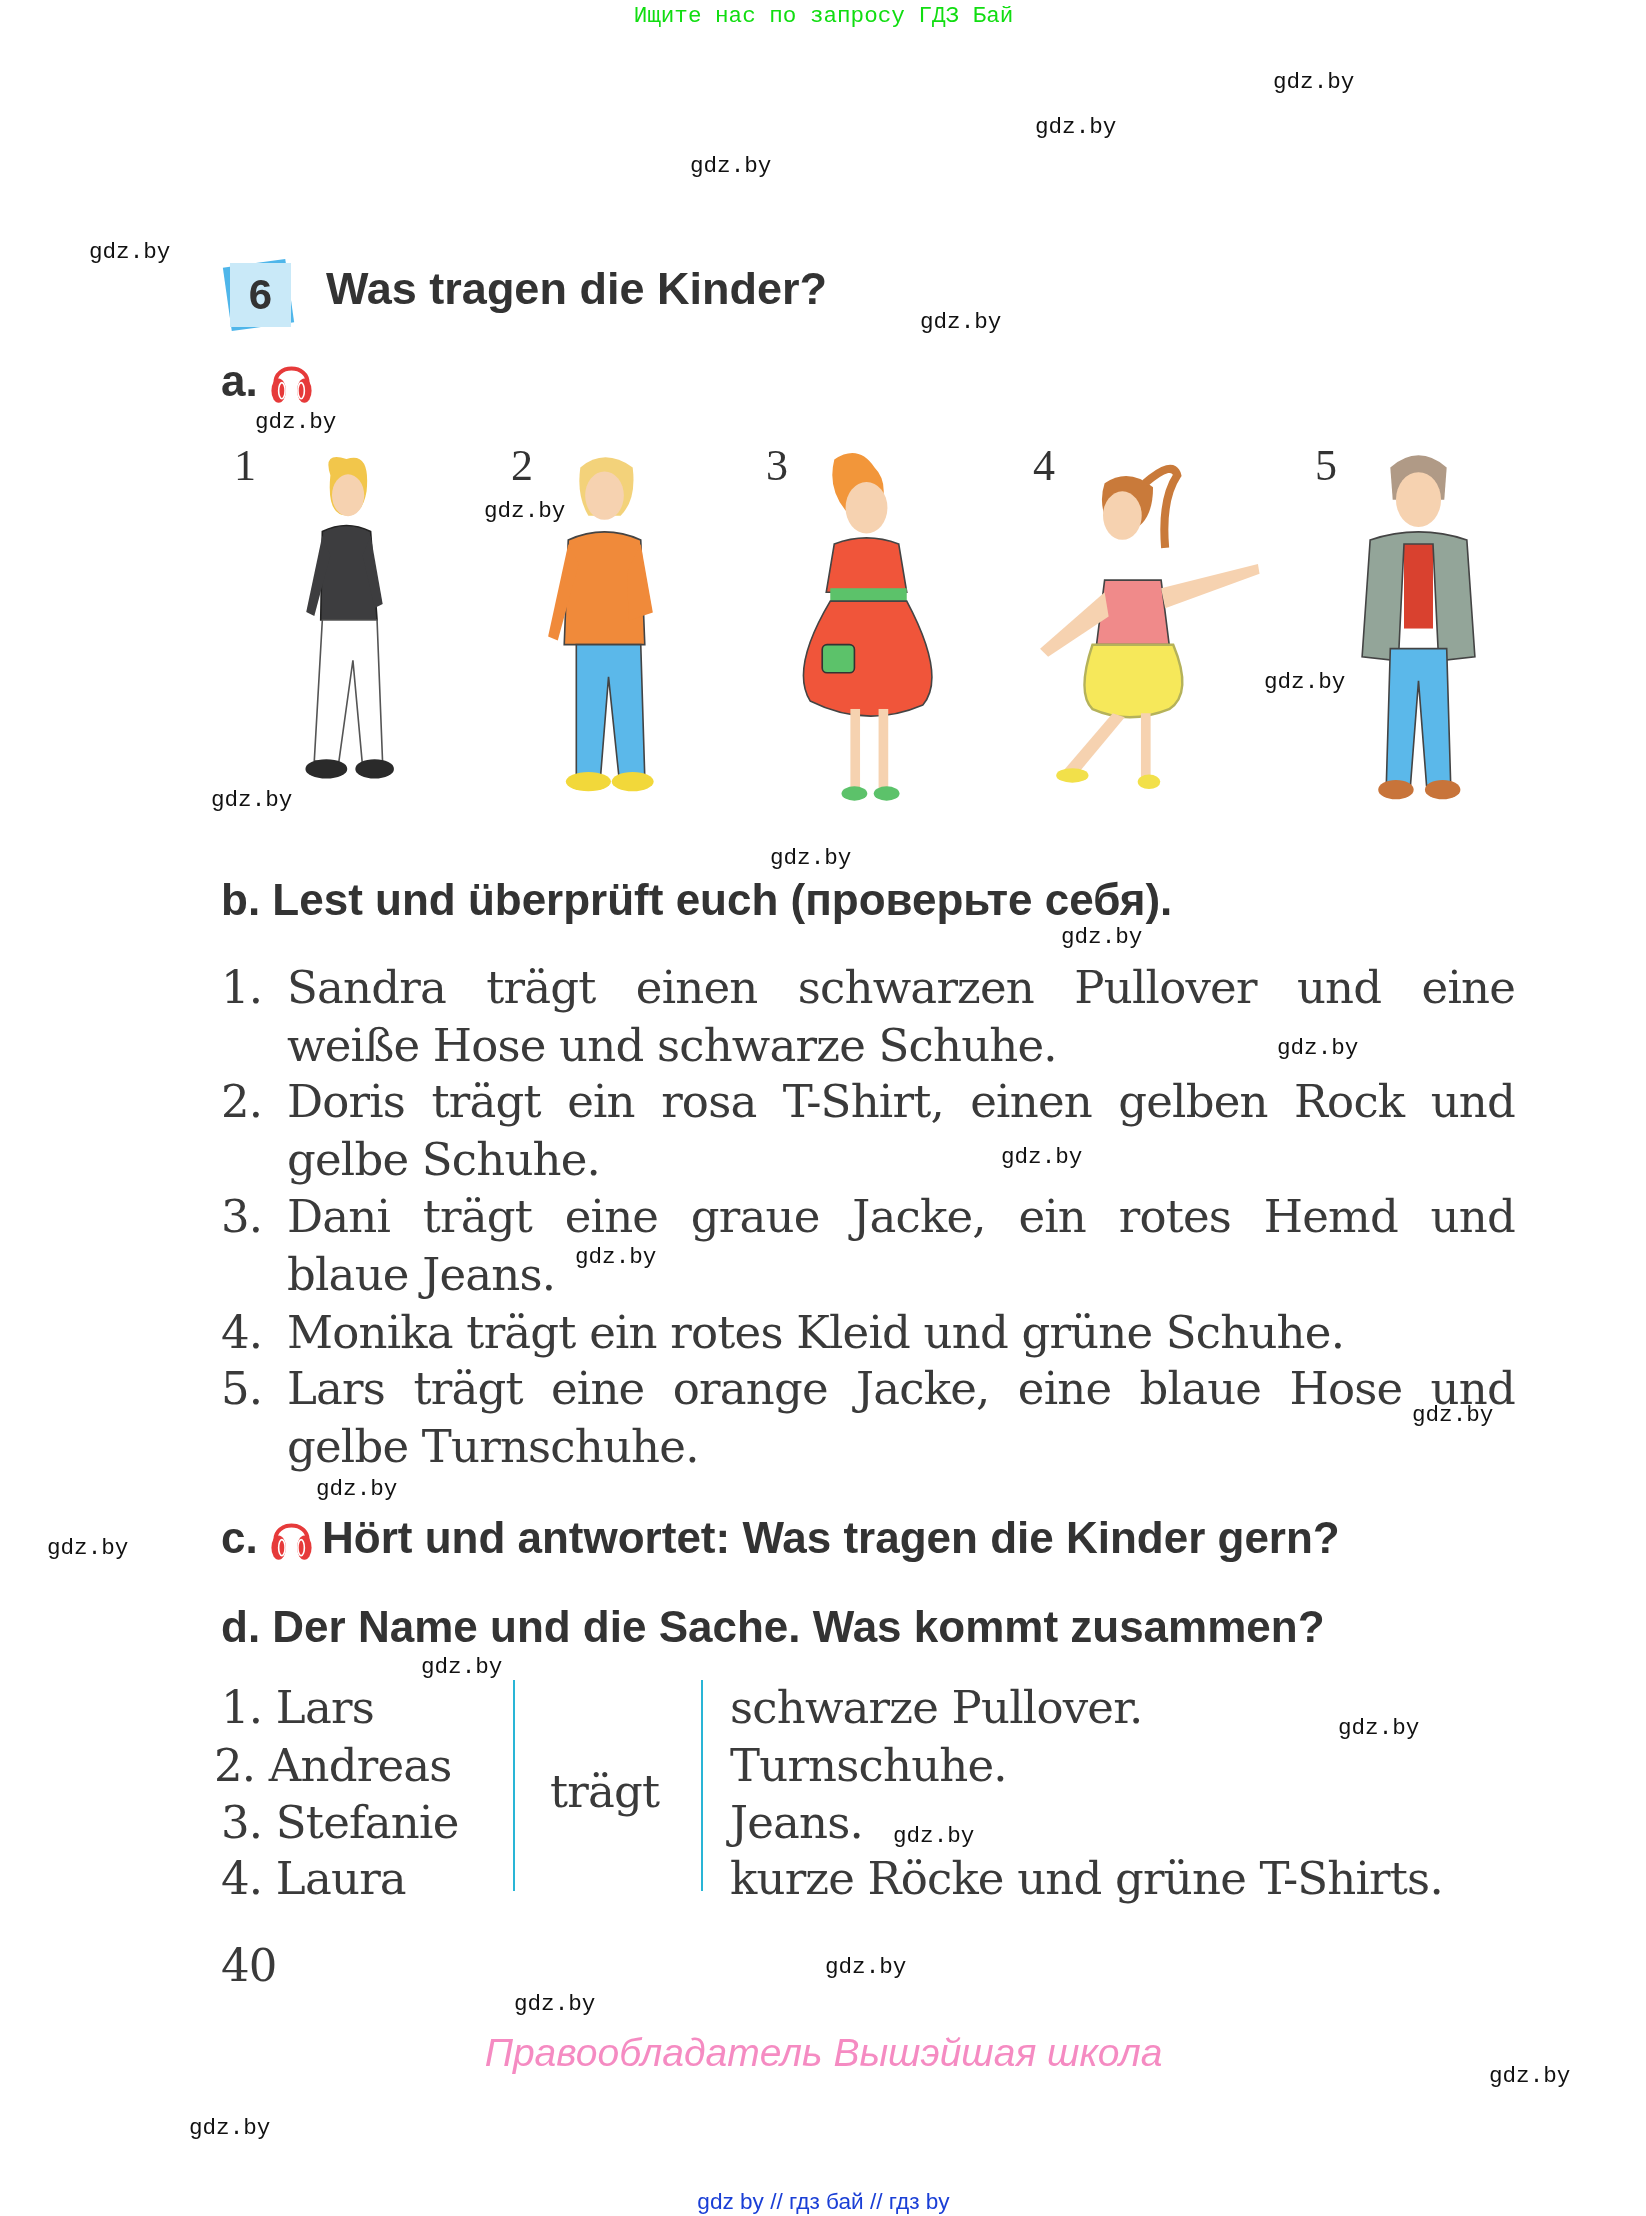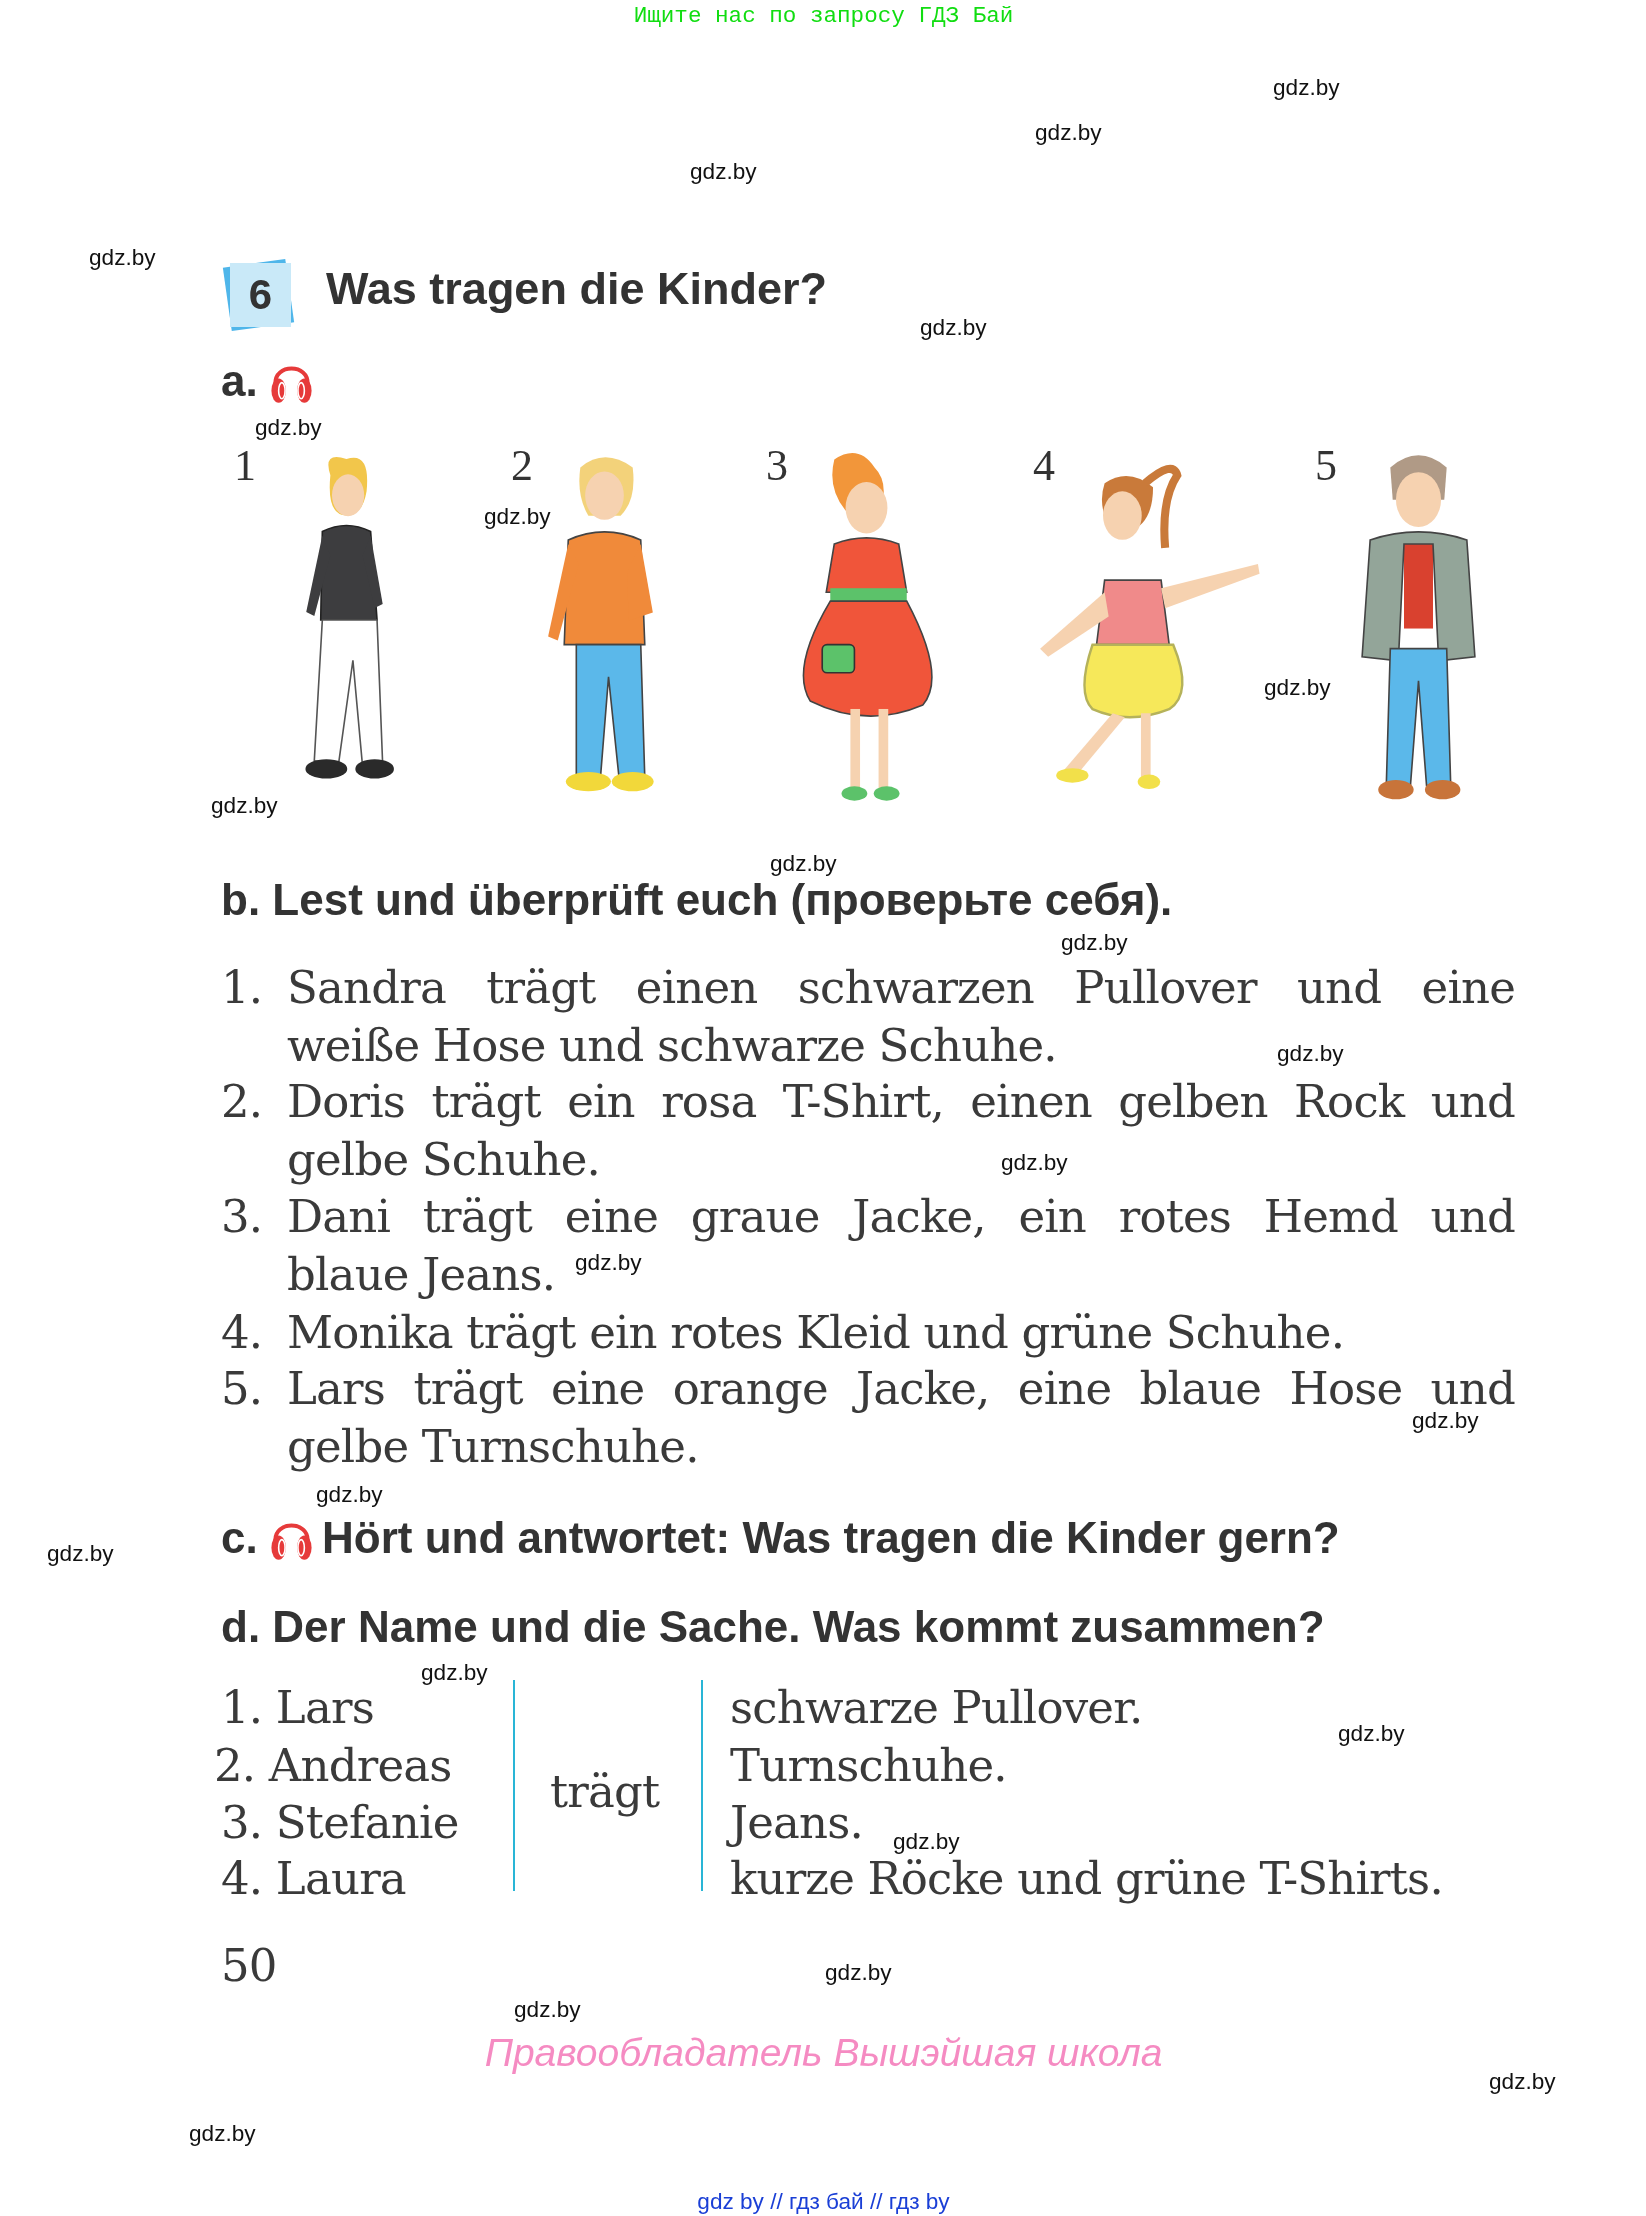--- a/index.html
+++ b/index.html
@@ -1,19 +1,19 @@
 <!DOCTYPE html>
 <html style="font-size:13px"><head>
   <meta charset="utf-8">
   <style>
     html, body { margin: 0; padding: 0; background: #ffffff; }
     body { width: 1647px; height: 2216px; position: relative; overflow: hidden; font-family: "Liberation Sans", sans-serif; color: #333333; }
     .abs { position: absolute; }
     .top-banner { top: 3.2px; left: 0; width: 1647px; text-align: center; color: #11dd11; font-size: 22.6px; font-family: Liberation Mono, monospace; }
-    .wm { position: absolute; font-family: Liberation Sans, sans-serif; font-size: 22.6px; color: #111111; margin-top: 6px; }
+    .wm { position: absolute; font-family: Liberation Mono, monospace; font-size: 22.6px; color: #111111; }
     .ex-num { left: 222px; top: 260px; width: 74px; height: 71px; }
     .ex-num .back { position: absolute; left: 4.8px; top: 3.2px; width: 63px; height: 64px; background: #4fb6ea; transform: rotate(-8deg); }
     .ex-num .front { position: absolute; left: 8px; top: 3.2px; width: 61px; height: 64px; background: #c9e9f8; display: flex; align-items: center; justify-content: center; font-weight: bold; font-size: 42px; color: #333; }
     .title { left: 326px; top: 263px; font-size: 45px; font-weight: bold; color: #333; }
     .sub { font-size: 44px; font-weight: bold; color: #333; white-space: nowrap; display: flex; align-items: center; }
     .headphones { display: inline-block; width: 45px; height: 52px; margin: 0 8px 0 11.3px; }
     .fig-num { font-family: "Liberation Serif", serif; font-size: 44px; color: #333; }
     .figure { position: absolute; }
     .serif-line { position: absolute; font-family: "DejaVu Serif", serif; font-size: 45px; color: #3a3a3a; white-space: nowrap; letter-spacing: -0.8px; }
     .justify { text-align: justify; text-align-last: justify; }
@@ -183,18 +183,18 @@
 
 <div class="vline" style="left:513px;top:1680px;height:211px"></div>
 <span class="serif-line" style="left:550px;top:1765px">trägt</span>
 <div class="vline" style="left:701px;top:1680px;height:211px"></div>
 
 <span class="serif-line" style="left:730px;top:1681px">schwarze Pullover.</span>
 <span class="serif-line" style="left:730px;top:1739px">Turnschuhe.</span>
 <span class="serif-line" style="left:730px;top:1796px">Jeans.</span>
 <span class="serif-line" style="left:730px;top:1852px">kurze Röcke und grüne T-Shirts.</span>
 
-<span class="serif-line" style="left:221px;top:1939px">50</span>
+<span class="serif-line" style="left:221px;top:1939px">40</span>
 
 <div class="abs pink">Правообладатель Вышэйшая школа</div>
 
 <div class="abs footer-links">gdz by  //  гдз бай  //  гдз by</div>
 
 
 </body></html>

